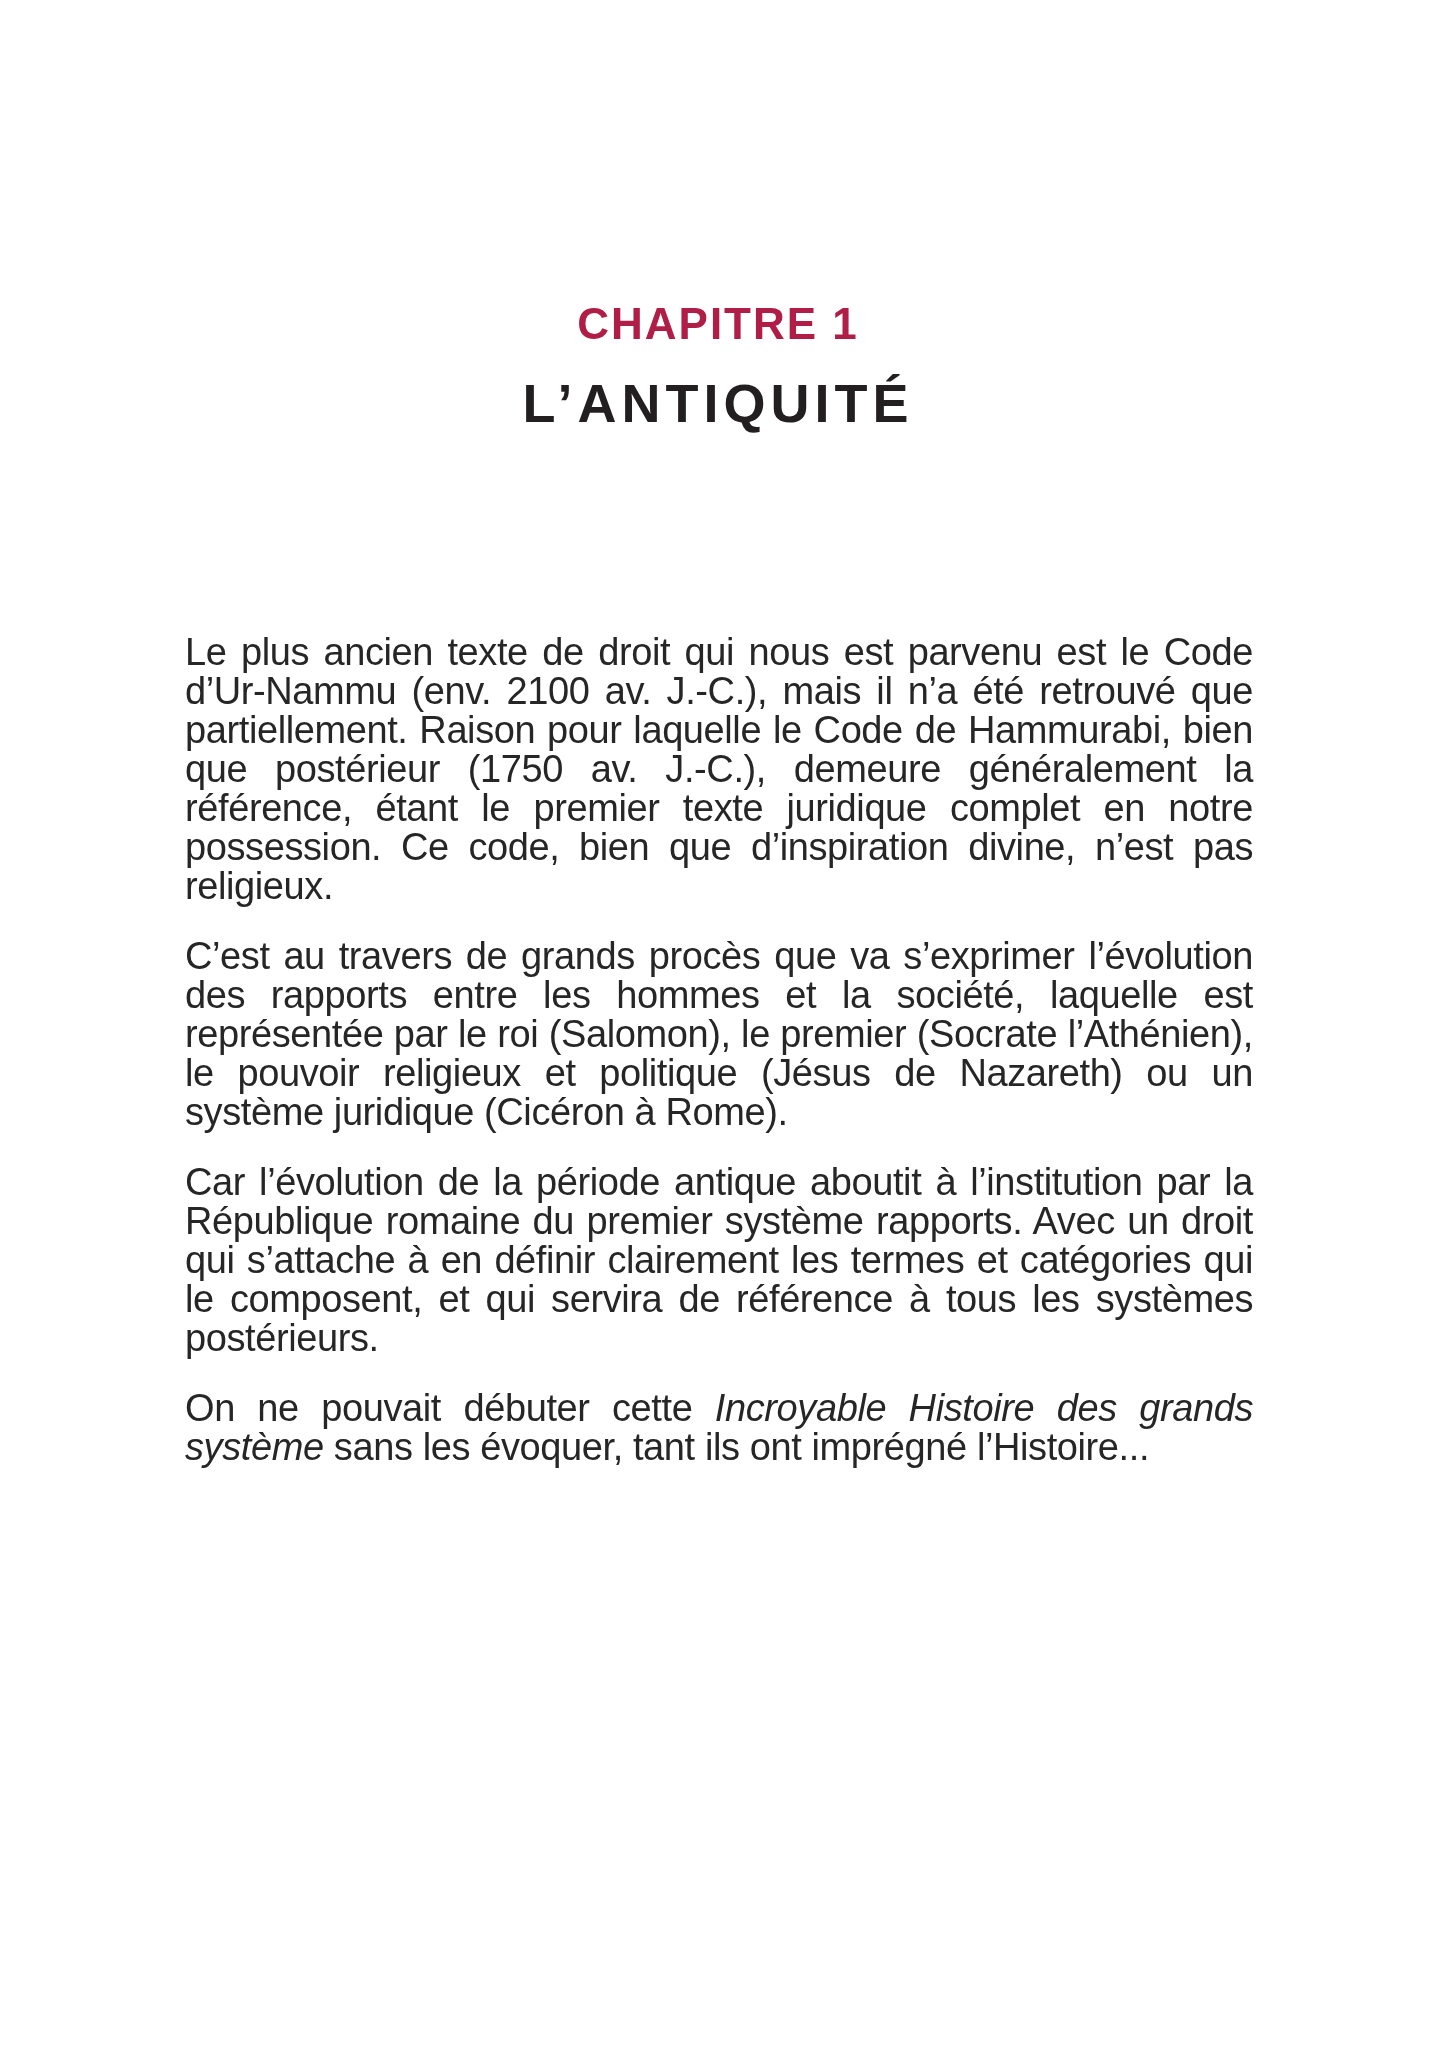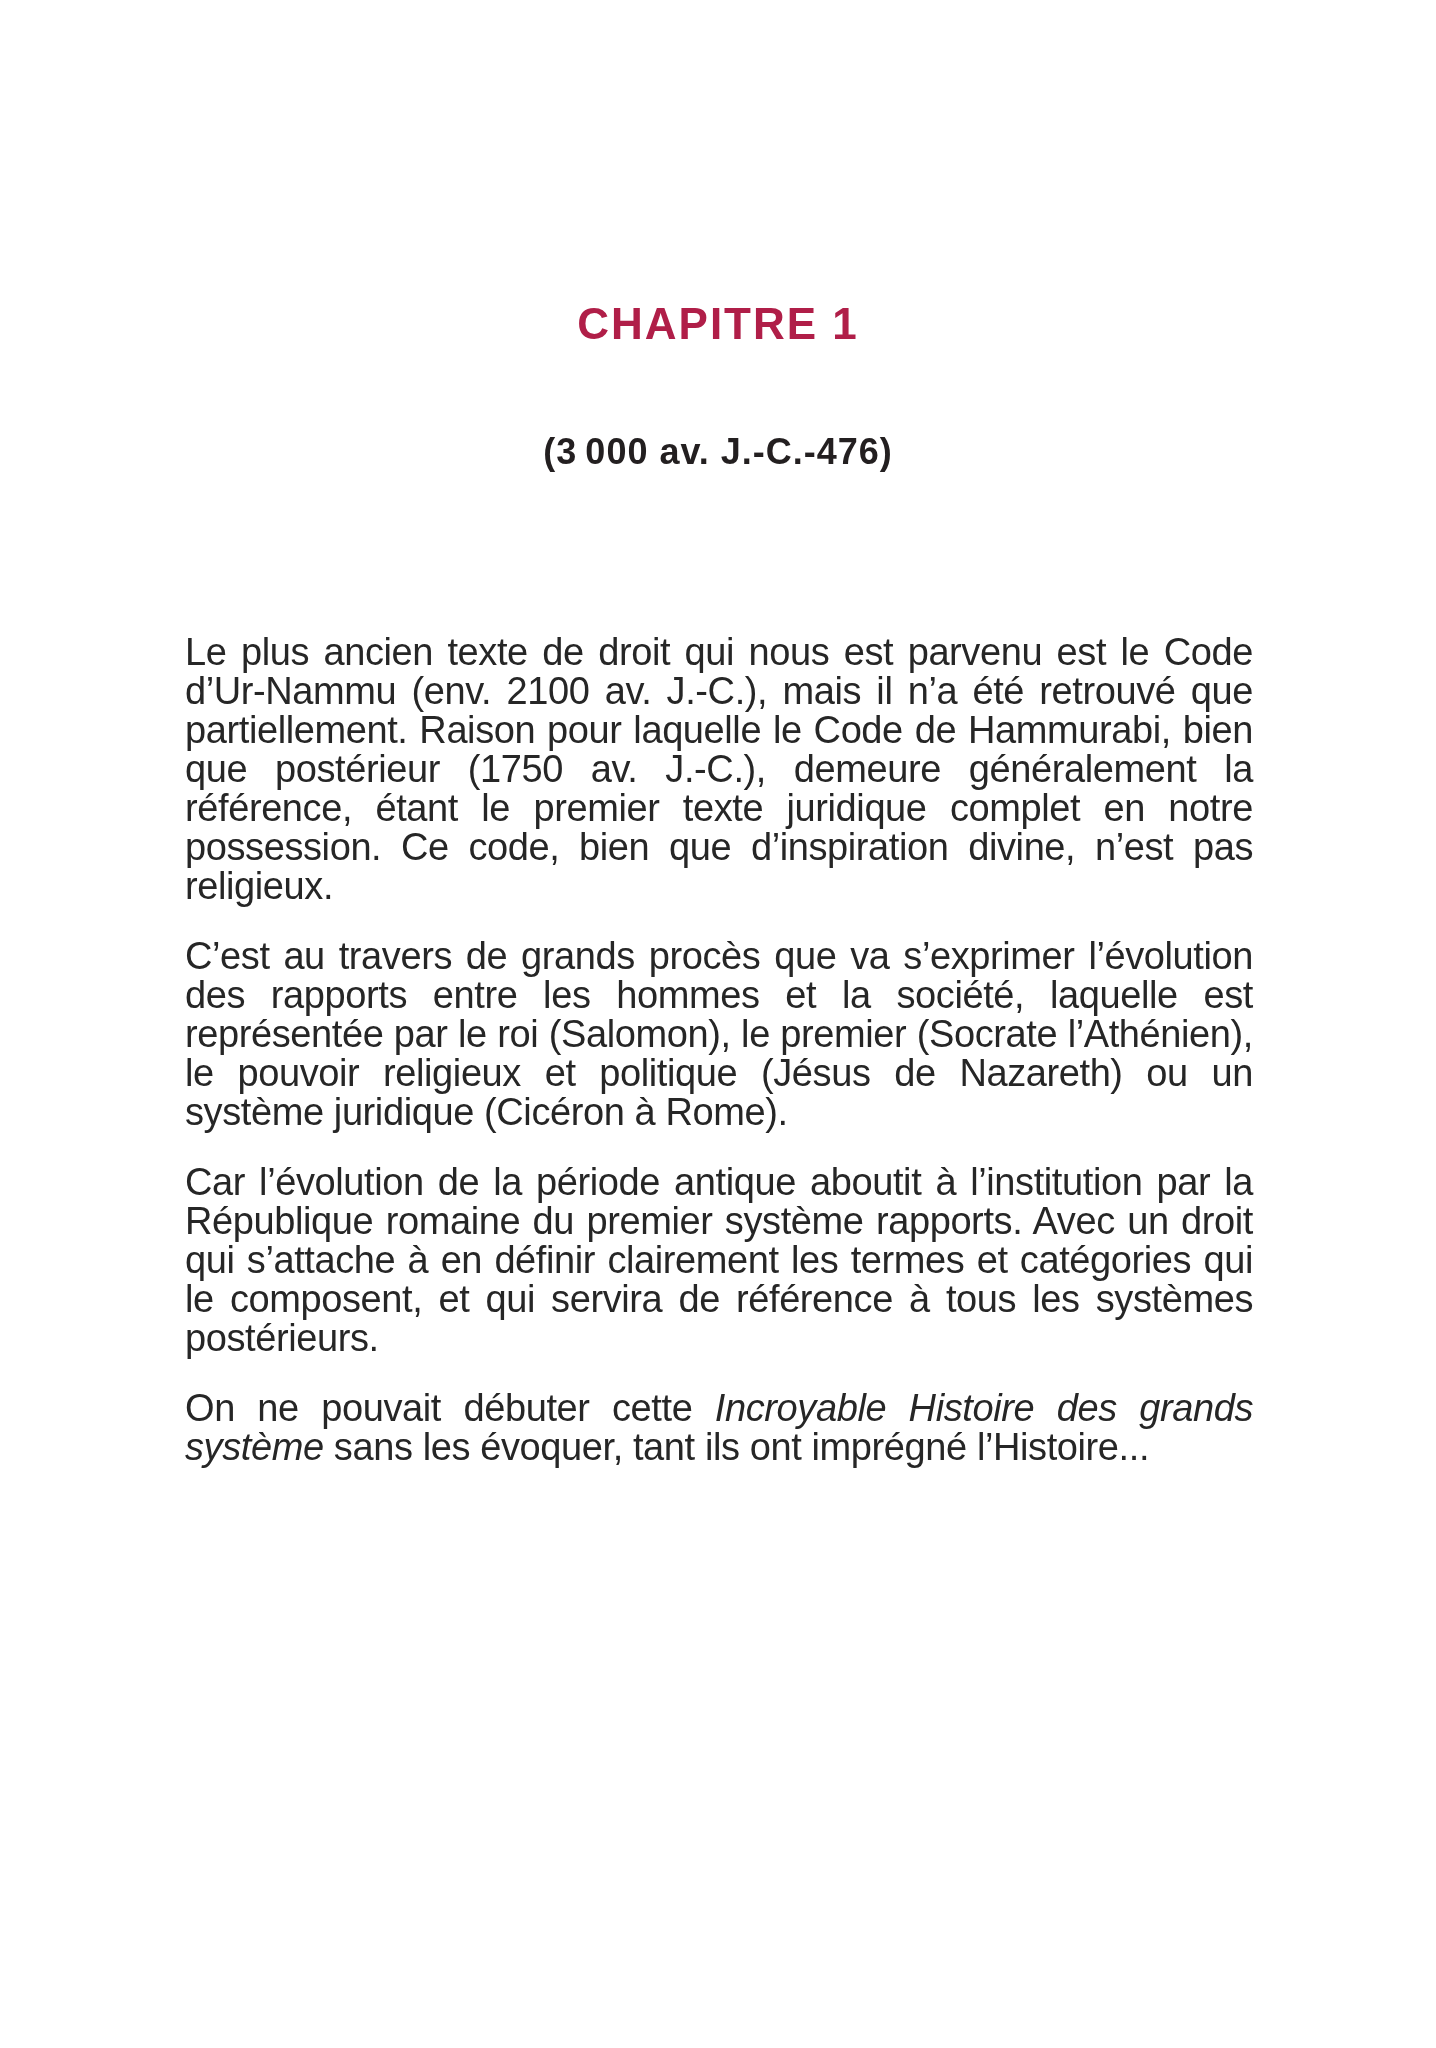--- a/index.html
+++ b/index.html
@@ -79,21 +79,21 @@
   .para em {
     font-style: italic;
   }
 </style>
 </head>
 <body>
 
 <div class="page">
   <header class="chapter-head">
     <div class="kicker">CHAPITRE 1</div>
-    <div class="subtitle">(3 000 av. J.-C.-476)</div>
+    <h1 class="title">L’ANTIQUITÉ</h1>
   </header>
 
   <main class="body-text">
       <p class="para"><span>Le plus ancien texte de droit qui nous est parvenu est le Code d’Ur-Nammu (env. 2100 av. J.-C.), mais il n’a été retrouvé que partiellement. Raison pour laquelle le Code de Hammurabi, bien que postérieur (1750 av. J.-C.), demeure généralement la référence, étant le premier texte juridique complet en notre possession. Ce code, bien que d’inspiration divine, n’est pas religieux.</span></p>
       <p class="para"><span>C’est au travers de grands procès que va s’exprimer l’évolution des rapports entre les hommes et la société, laquelle est représentée par le roi (Salomon), le premier (Socrate l’Athénien), le pouvoir religieux et politique (Jésus de Nazareth) ou un système juridique (Cicéron à Rome).</span></p>
       <p class="para"><span>Car l’évolution de la période antique aboutit à l’institution par la République romaine du premier système rapports. Avec un droit qui s’attache à en définir clairement les termes et catégories qui le composent, et qui servira de référence à tous les systèmes postérieurs.</span></p>
       <p class="para"><span>On ne pouvait débuter cette </span><em>Incroyable Histoire des grands système</em><span> sans les évoquer, tant ils ont imprégné l’Histoire...</span></p>
     </main>
 </div>
 

